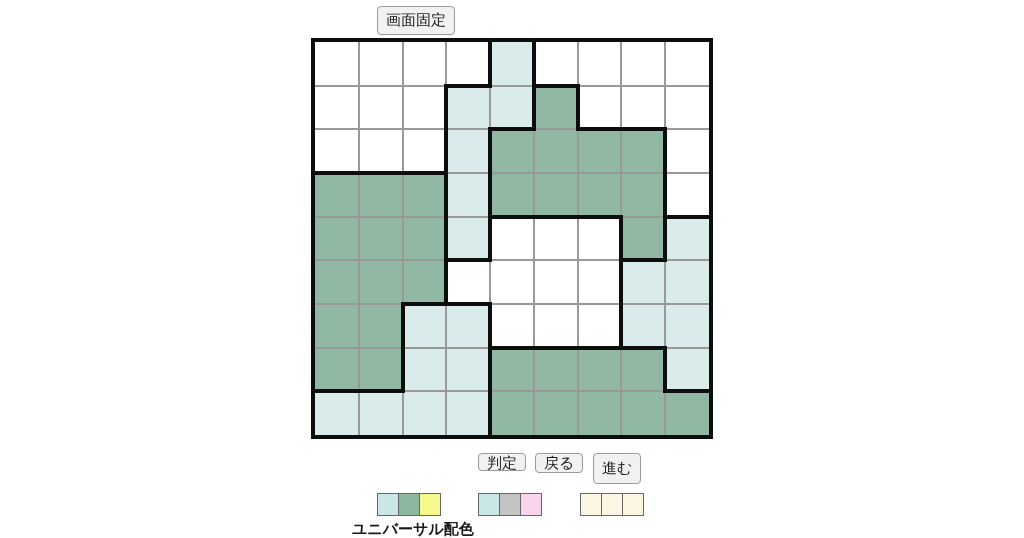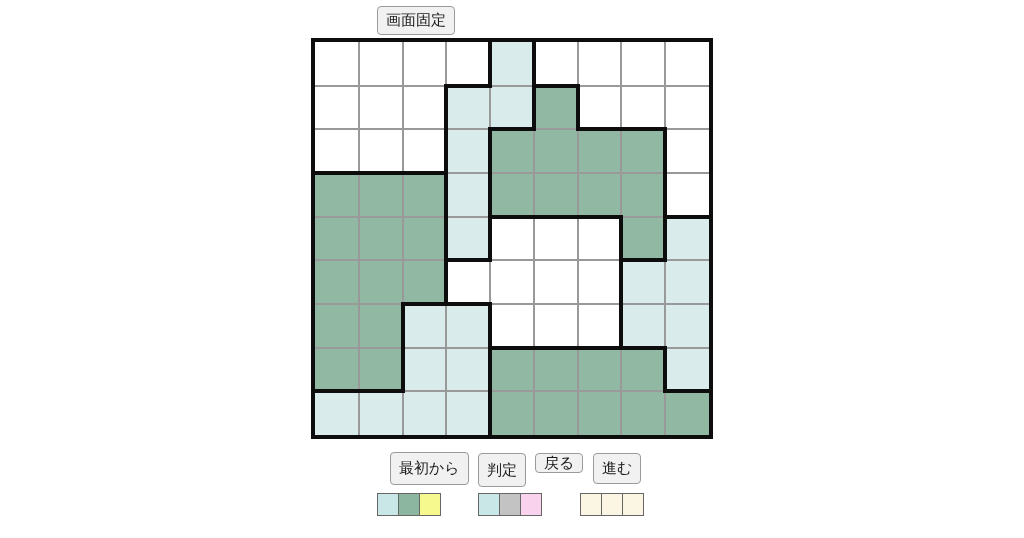--- a/index.html
+++ b/index.html
@@ -9,21 +9,21 @@
     text-decoration:underline;
   }
   .btn{
     position:absolute;background:#f1f1f1;border:1px solid #9a9a9a;border-radius:4px;
     color:#1a1a1a;font-size:15px;font-family:"Liberation Sans","DejaVu Sans",sans-serif;
     padding:0 8px;cursor:pointer;box-sizing:border-box;
   }
   #btn-fix{left:377px;top:6px;height:29px;}
   #btn-timer{left:467px;top:4px;height:33px;}
   #btn-restart{left:390px;top:452px;height:33px;}
-  #btn-check{left:478px;top:453px;height:34px;}
+  #btn-check{left:478px;top:453px;height:18px;}
   #btn-undo{left:535px;top:453px;height:20px;}
   #btn-redo{left:593px;top:453px;height:31px;}
 
   #board{
     position:absolute;left:311px;top:38px;width:402px;height:401px;
     border:4px solid #0d0d0d;box-sizing:border-box;background:#fff;overflow:hidden;
   }
   #board .cell{position:absolute;}
   #board .vline,#board .hline{position:absolute;background:#999999;}
   #board .vline{width:2px;height:100%;transform:translateX(-50%);}
@@ -188,34 +188,34 @@
       <div class="bseg" style="top: 77.7778%; left: calc(77.7778% - 2px); height: 4px; width: calc(11.1111% + 4px); transform: translateY(-50%); background: rgb(13, 13, 13);"></div>
       <div class="bseg" style="top: 88.8889%; left: calc(0% - 2px); height: 4px; width: calc(11.1111% + 4px); transform: translateY(-50%); background: rgb(13, 13, 13);"></div>
       <div class="bseg" style="left: 22.2222%; top: calc(77.7778% - 2px); width: 4px; height: calc(11.1111% + 4px); transform: translateX(-50%); background: rgb(13, 13, 13);"></div>
       <div class="bseg" style="top: 88.8889%; left: calc(11.1111% - 2px); height: 4px; width: calc(11.1111% + 4px); transform: translateY(-50%); background: rgb(13, 13, 13);"></div>
       <div class="bseg" style="left: 44.4444%; top: calc(77.7778% - 2px); width: 4px; height: calc(11.1111% + 4px); transform: translateX(-50%); background: rgb(13, 13, 13);"></div>
       <div class="bseg" style="left: 88.8889%; top: calc(77.7778% - 2px); width: 4px; height: calc(11.1111% + 4px); transform: translateX(-50%); background: rgb(13, 13, 13);"></div>
       <div class="bseg" style="top: 88.8889%; left: calc(88.8889% - 2px); height: 4px; width: calc(11.1111% + 4px); transform: translateY(-50%); background: rgb(13, 13, 13);"></div>
       <div class="bseg" style="left: 44.4444%; top: calc(88.8889% - 2px); width: 4px; height: calc(11.1111% + 4px); transform: translateX(-50%); background: rgb(13, 13, 13);"></div>
     </div>
 
-  <button class="btn" id="btn-restart">最初から</button>
   <button class="btn" id="btn-check">判定</button>
   <button class="btn" id="btn-undo">戻る</button>
   <button class="btn" id="btn-redo">進む</button>
 
   <div class="palette" id="palette-universal">
       <div class="swatch" style="background: rgb(201, 231, 231);"></div>
       <div class="swatch" style="background: rgb(141, 182, 160);"></div>
       <div class="swatch" style="background: rgb(246, 249, 142);"></div>
     </div>
   <div class="palette" id="palette-normal">
       <div class="swatch" style="background: rgb(201, 231, 231);"></div>
       <div class="swatch" style="background: rgb(195, 195, 195);"></div>
       <div class="swatch" style="background: rgb(249, 211, 238);"></div>
     </div>
   <div class="palette" id="palette-plain">
       <div class="swatch" style="background: rgb(251, 246, 227);"></div>
       <div class="swatch" style="background: rgb(251, 246, 227);"></div>
       <div class="swatch" style="background: rgb(251, 246, 227);"></div>
     </div>
 
+  <div id="universal-label">ユニバーサル配色</div>
 </div>
 
 </body></html>

